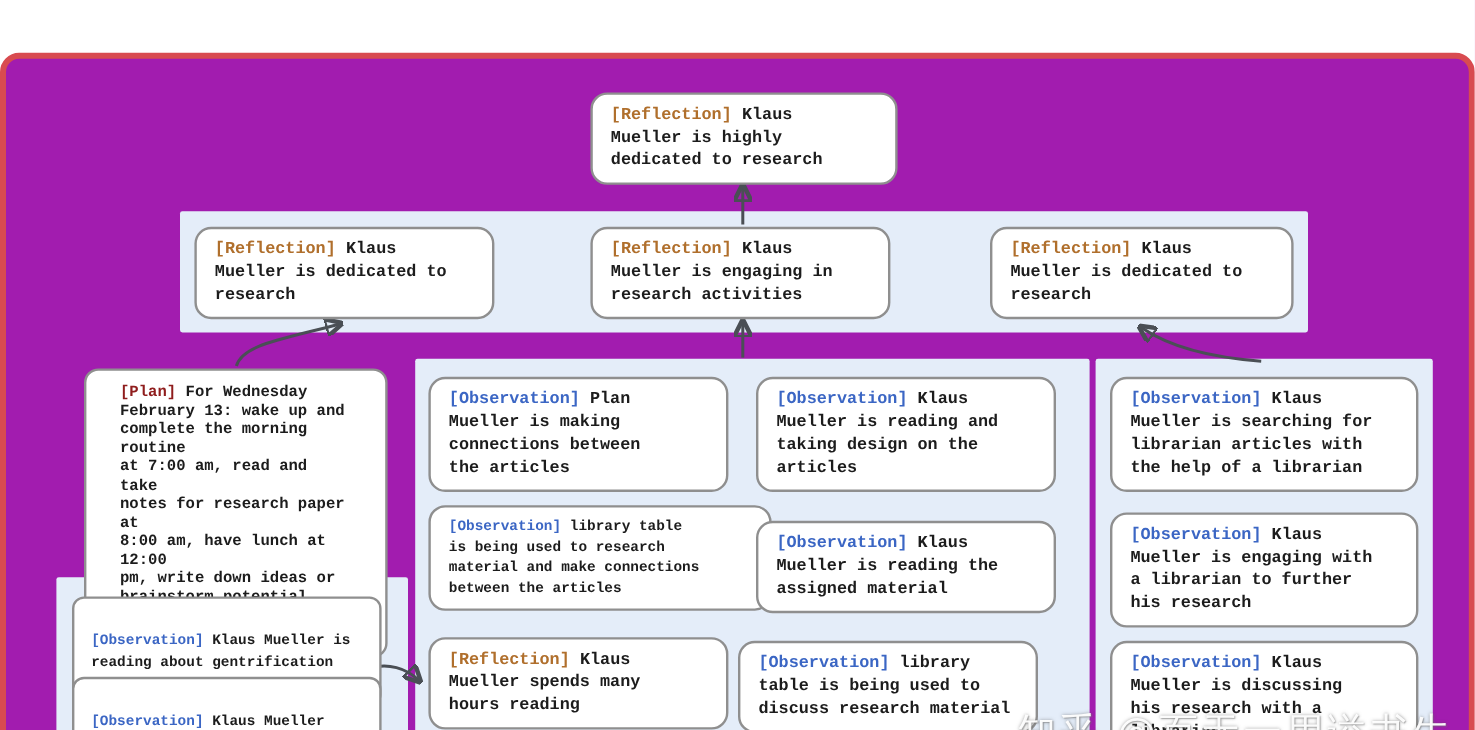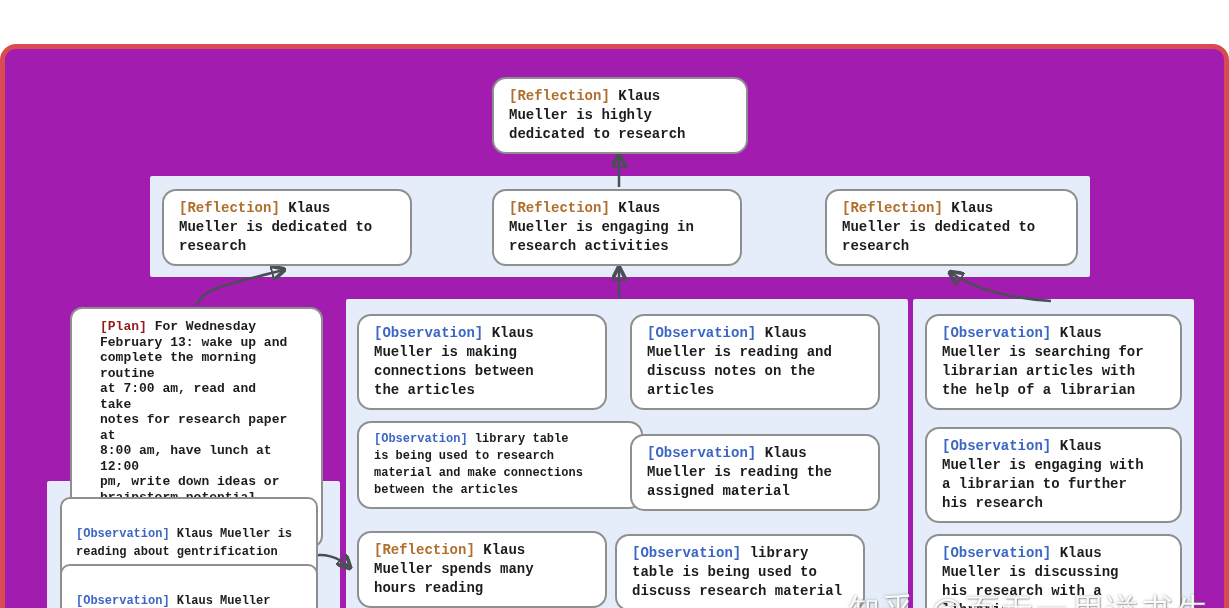--- a/index.html
+++ b/index.html
@@ -118,41 +118,41 @@
   <div class="card bl" style="left:55px;top:448px;width:258px">
     <p><span class="tag-observation">[Observation]</span> <span>Klaus Mueller is
 reading about gentrification</span></p>
   </div>
   <div class="card bl" style="left:55px;top:515px;width:258px">
     <p><span class="tag-observation">[Observation]</span> <span>Klaus Mueller
 is reading about urban discuss</span></p>
   </div>
 
   <div class="card" style="left:352px;top:265px;width:250px">
-    <p><span class="tag-observation">[Observation]</span> <span>Klaus
+    <p><span class="tag-observation">[Observation]</span> <span>Plan
 Mueller is making
 connections between
 the articles</span></p>
   </div>
   <div class="card small" style="left:352px;top:372px;width:286px">
     <p><span class="tag-observation">[Observation]</span> <span>library table
 is being used to research
 material and make connections
 between the articles</span></p>
   </div>
   <div class="card" style="left:352px;top:482px;width:250px">
     <p><span class="tag-reflection">[Reflection]</span> <span>Klaus
 Mueller spends many
 hours reading</span></p>
   </div>
 
   <div class="card" style="left:625px;top:265px;width:250px">
     <p><span class="tag-observation">[Observation]</span> <span>Klaus
 Mueller is reading and
-discuss notes on the
+taking design on the
 articles</span></p>
   </div>
   <div class="card" style="left:625px;top:385px;width:250px">
     <p><span class="tag-observation">[Observation]</span> <span>Klaus
 Mueller is reading the
 assigned material</span></p>
   </div>
   <div class="card" style="left:610px;top:485px;width:250px">
     <p><span class="tag-observation">[Observation]</span> <span>library
 table is being used to

